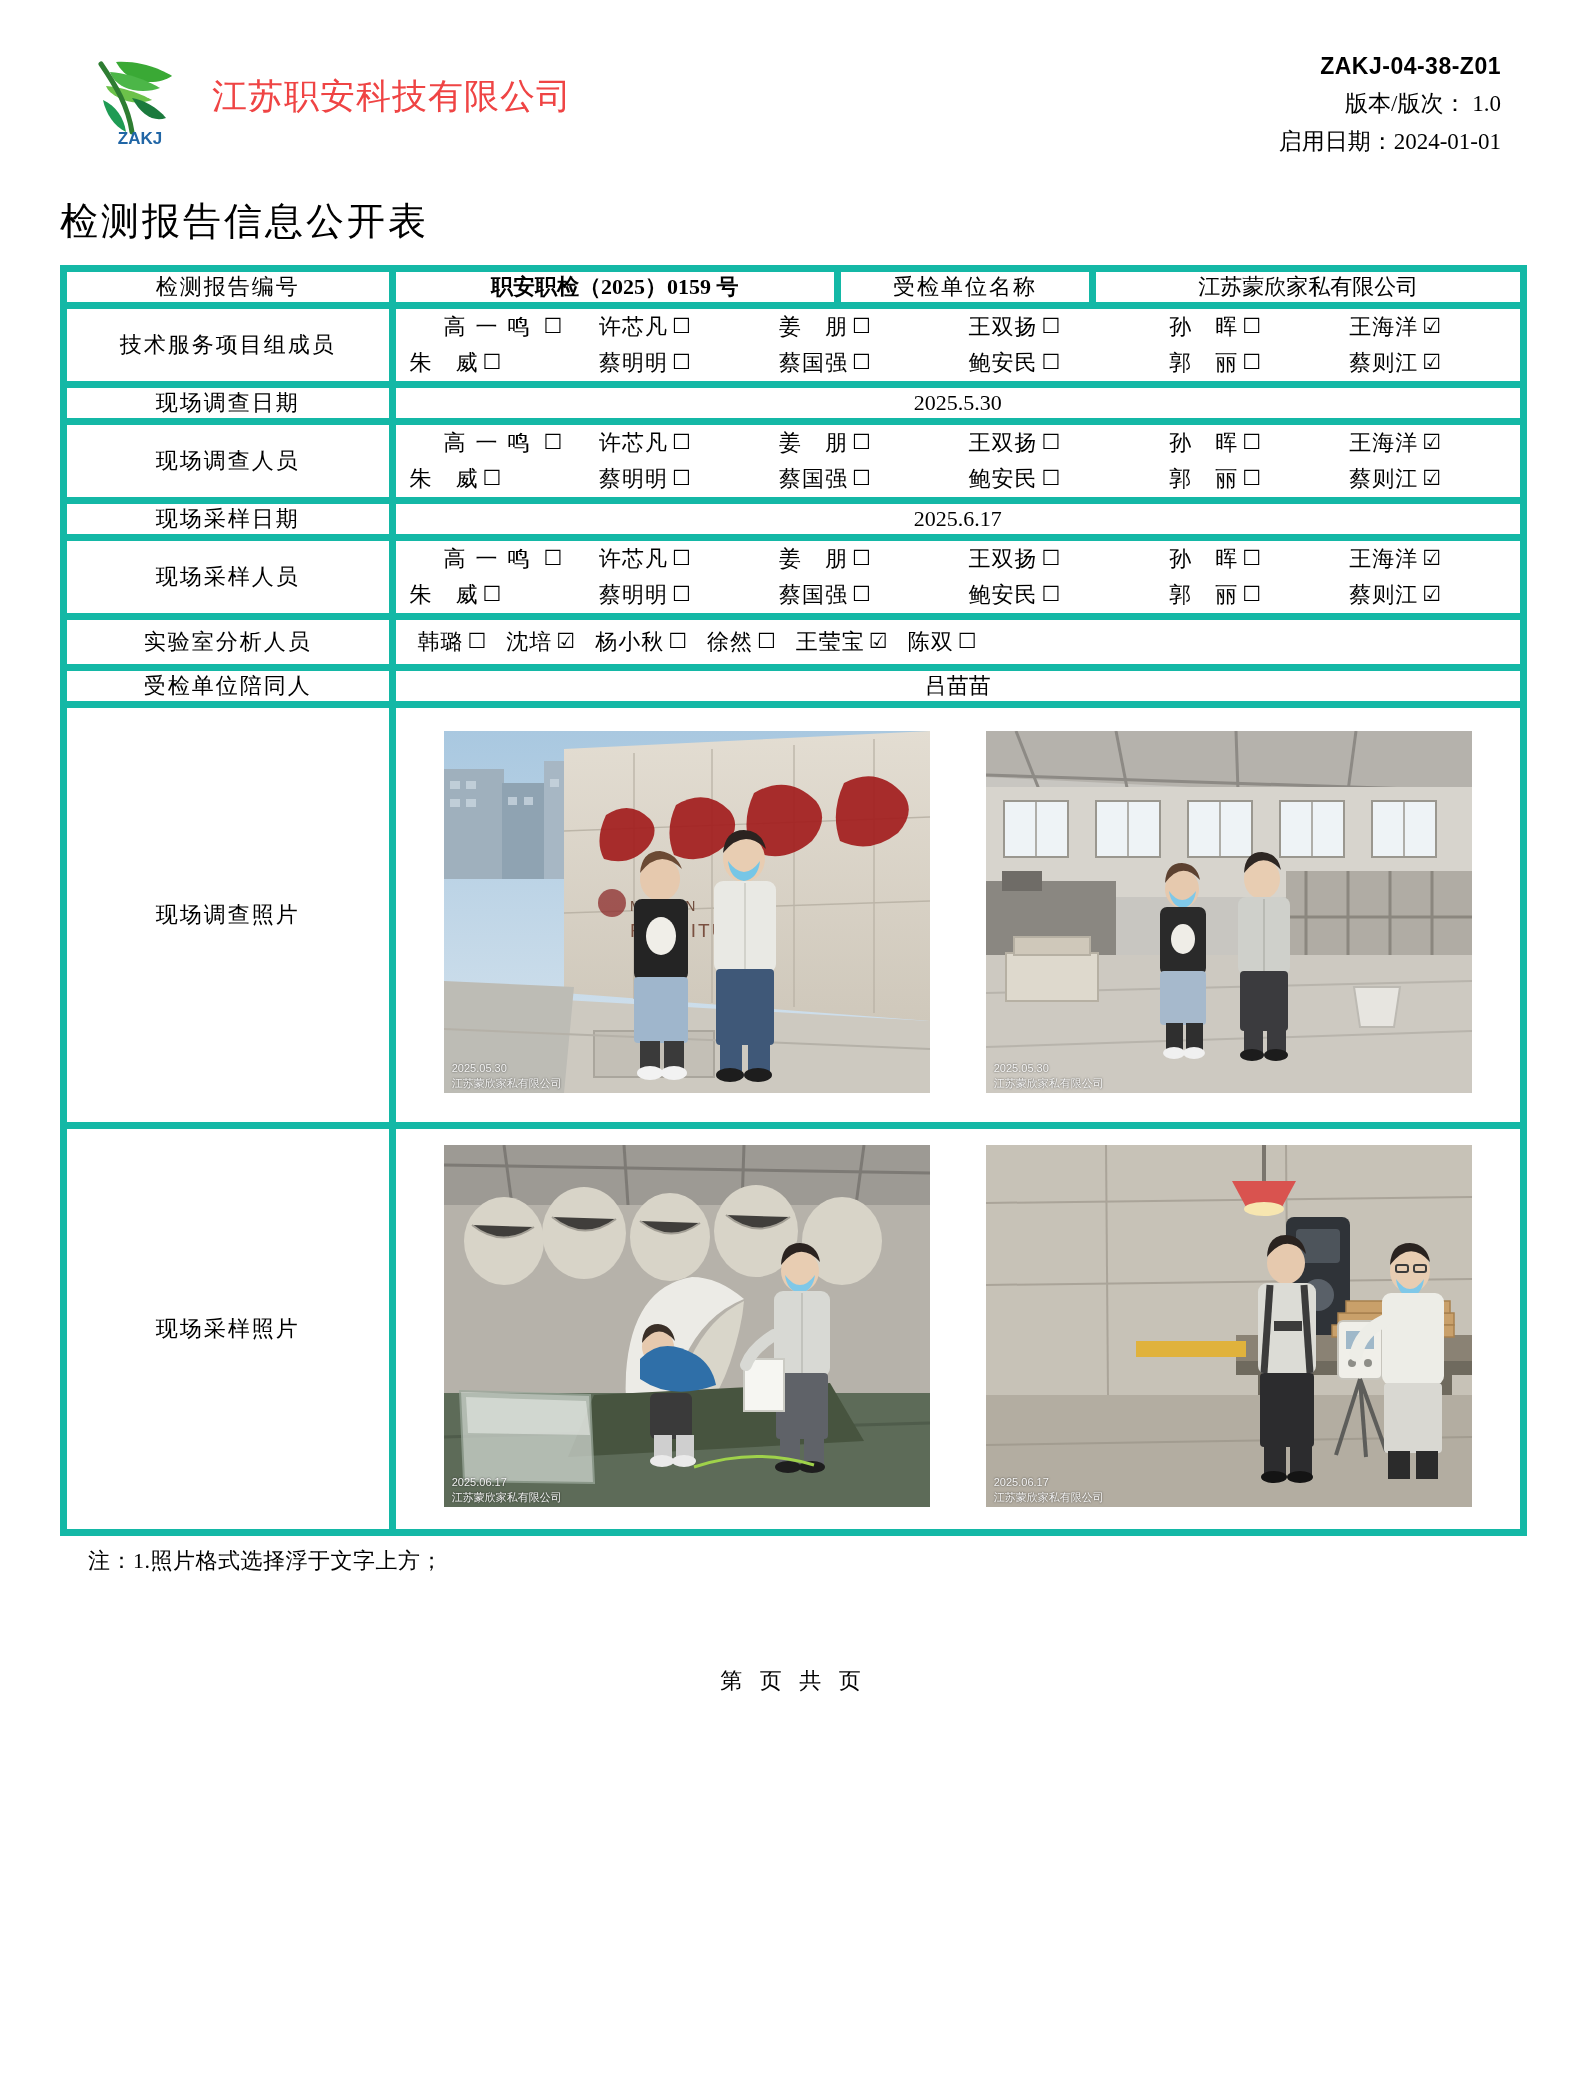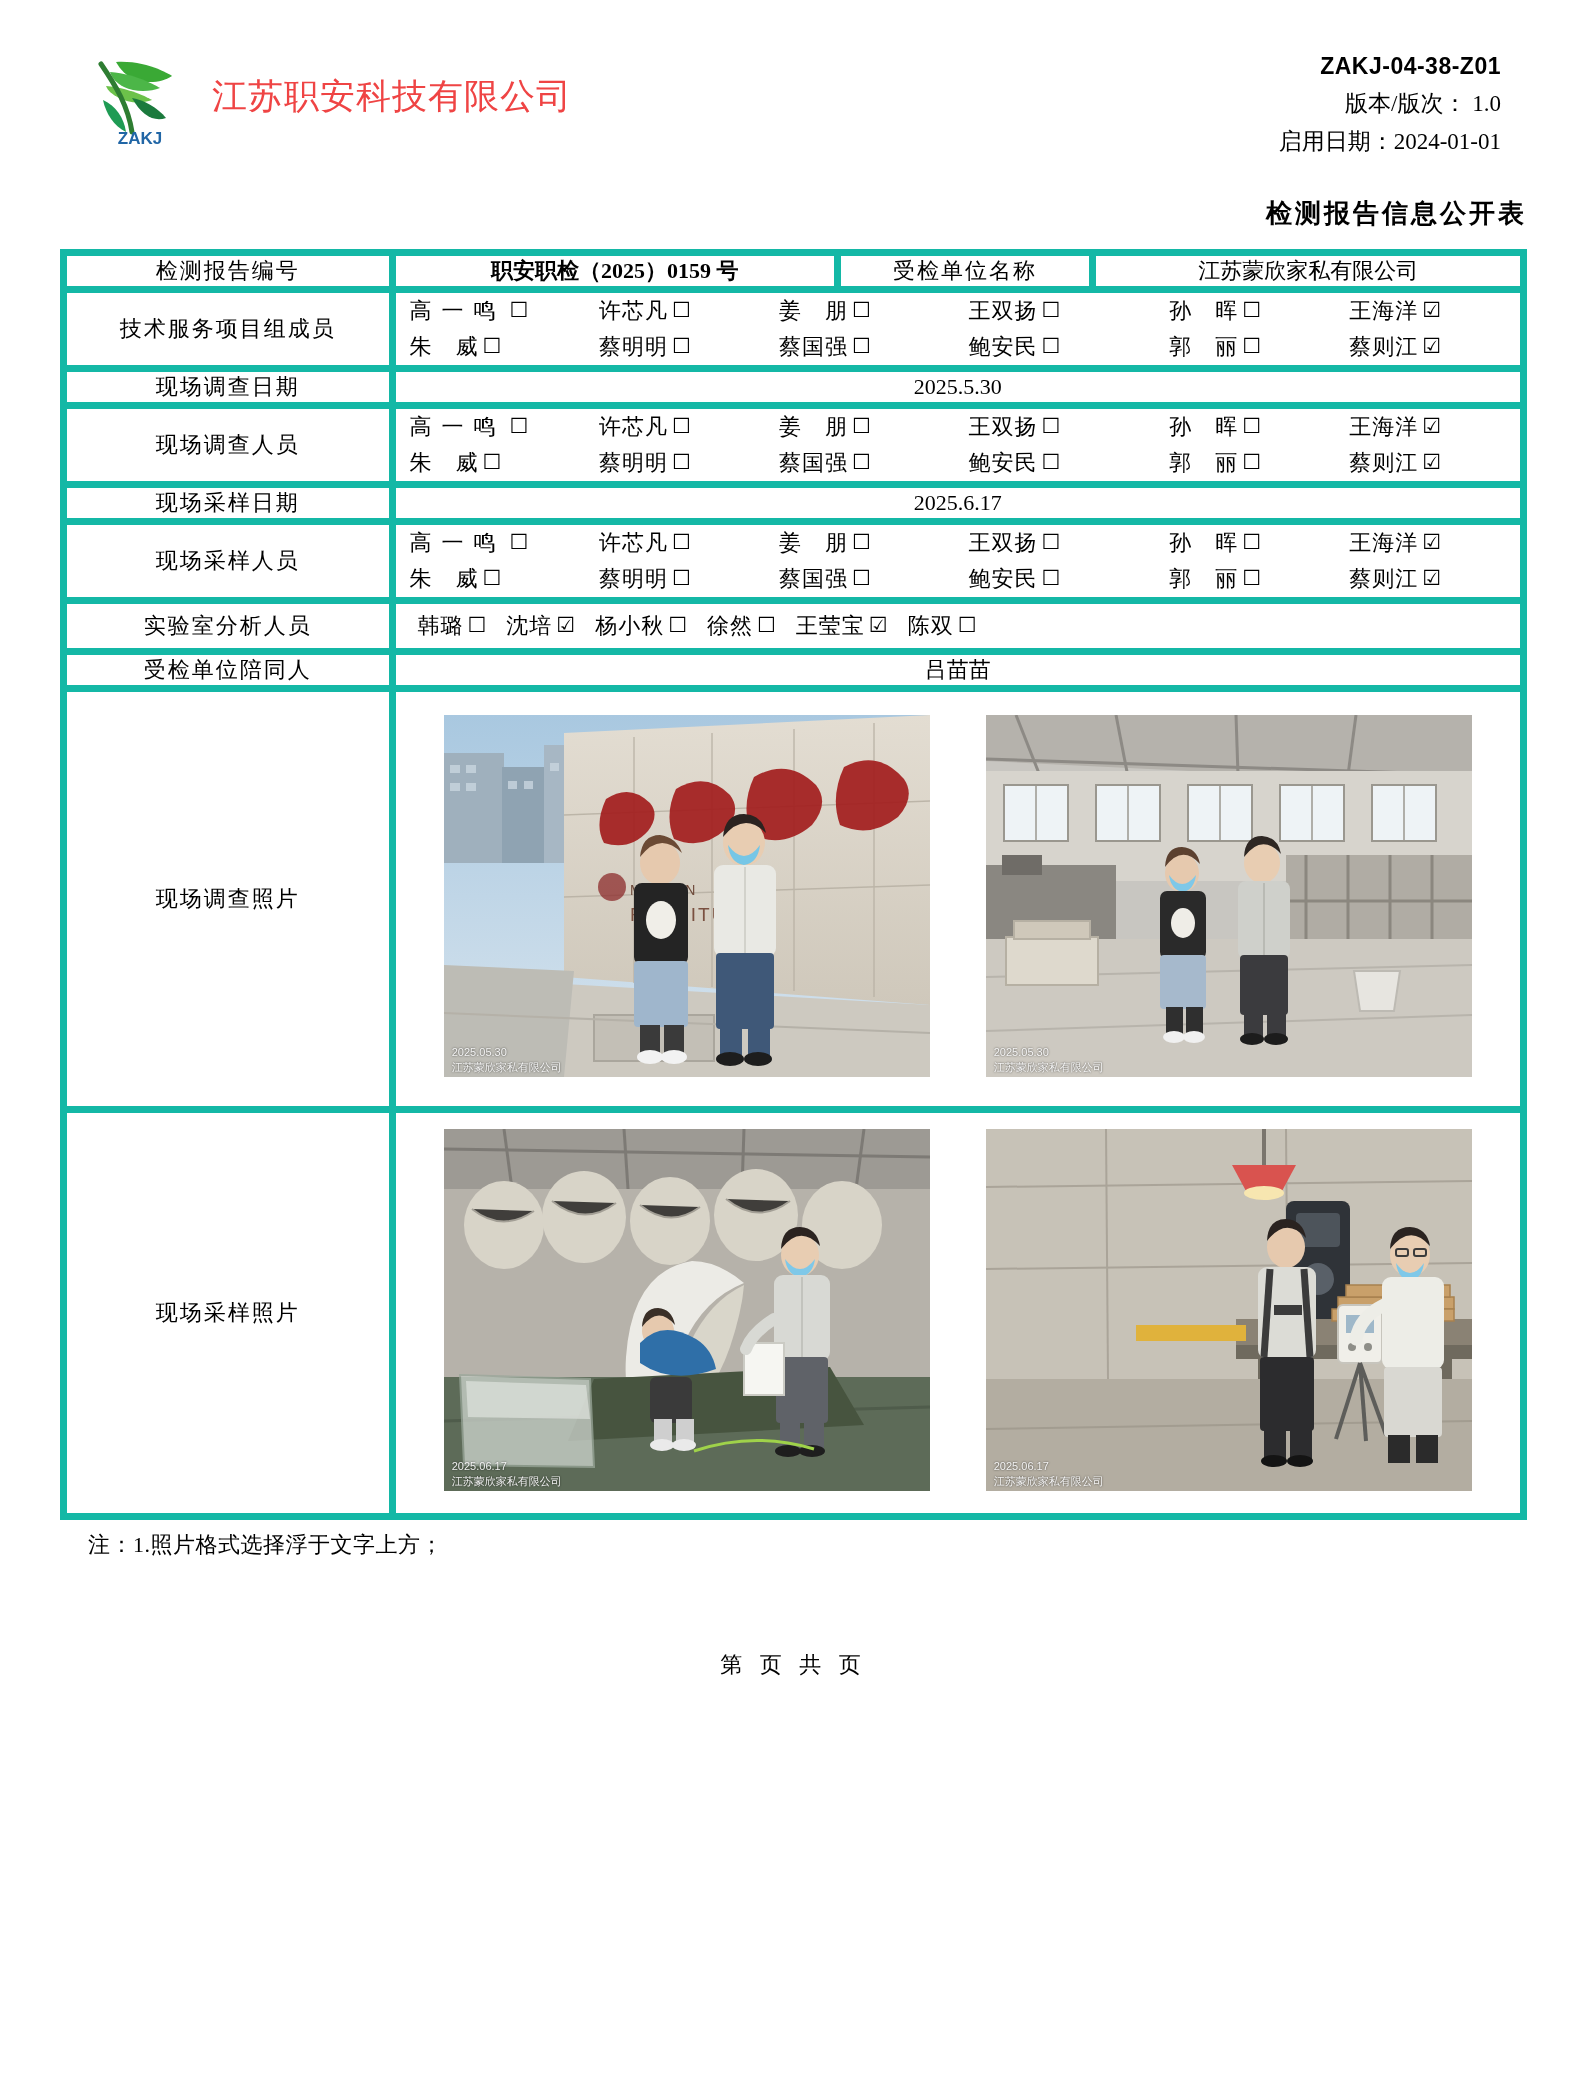--- a/index.html
+++ b/index.html
@@ -57,23 +57,23 @@
     white-space: nowrap;
   }
   .header-meta .code {
     font-family: Liberation Sans, sans-serif;
     font-weight: bold;
     letter-spacing: 0.5px;
   }
 
   
   .doc-title {
-    text-align: right;
-    font-size: 26px;
-    font-weight: bold;
+    text-align: left;
+    font-size: 38px;
+    font-weight: normal;
     letter-spacing: 3px;
     margin: 36px 0 18px 0;
   }
 
   
   table.main {
     width: 100%;
     border-collapse: collapse;
     table-layout: fixed;
   }
@@ -111,21 +111,21 @@
   .person {
     display: flex;
     align-items: center;
     justify-content: flex-start;
     gap: 4px;
     font-size: 22px;
     white-space: nowrap;
     padding-left: 14px;
   }
   .person .nm { letter-spacing: 1px; }
-  .person .nm.sp { letter-spacing: 10px; }
+  .person .nm.sp { letter-spacing: 10px; margin-left: 34px; }
   .box {
     display: inline-block;
     font-size: 21px;
     line-height: 1;
     font-family: "DejaVu Sans", sans-serif;
   }
 
   
   .analysts {
     display: flex;

